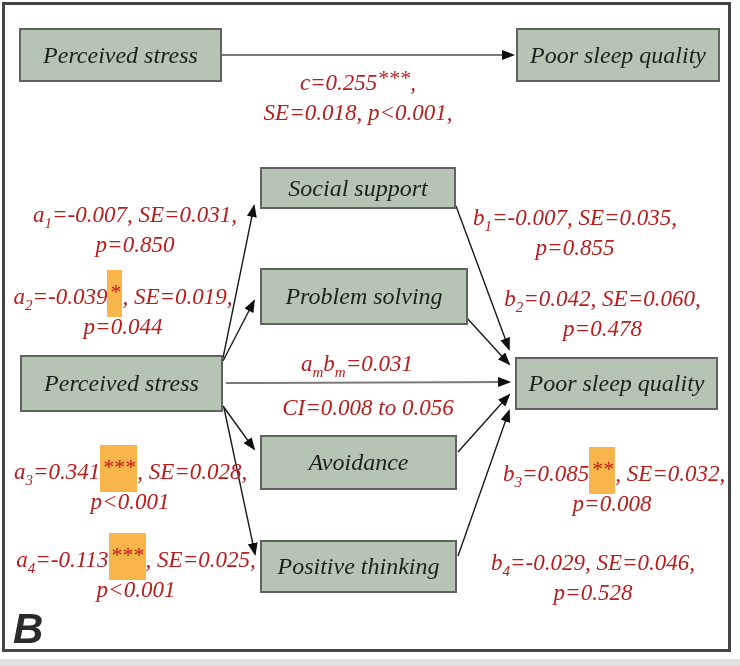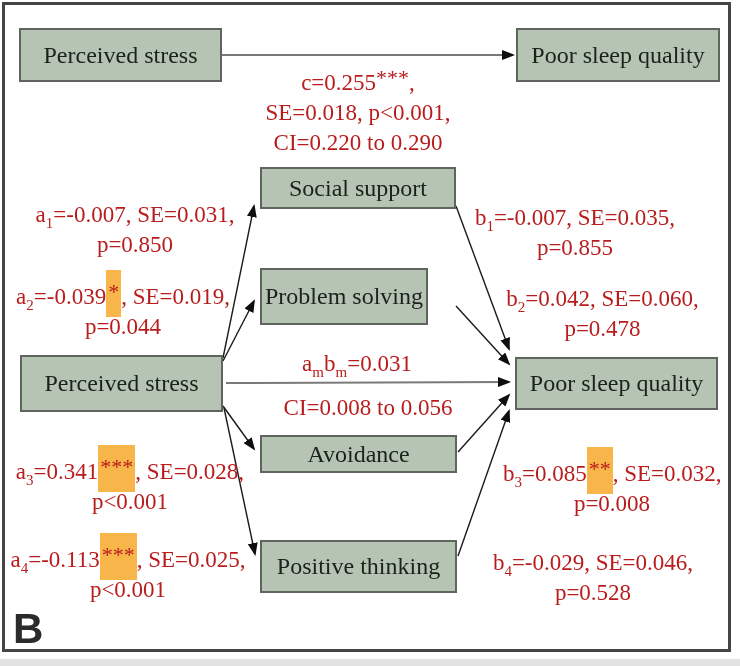--- a/index.html
+++ b/index.html
@@ -1,18 +1,18 @@
 <!DOCTYPE html>
 <html style="--box-fill: #b6c4b4; --box-border: #5f655e; --highlight: #f7b54a;"><head>
 <meta charset="utf-8">
 <style>
   html,body{margin:0;padding:0;background:#fff;}
   .stage{
     position:relative;width:740px;height:666px;background:#ffffff;
-    font-family:"Liberation Serif","DejaVu Serif",serif;overflow:hidden;
+    font-family:"Liberation Serif","DejaVu Serif",serif;overflow:hidden;font-style:italic;
   }
   .frame{
     position:absolute;left:2px;top:2px;width:729px;height:650px;
     border:3px solid #454545;box-sizing:border-box;background:transparent;
   }
   .bottom-strip{
     position:absolute;left:0;top:659px;width:740px;height:7px;background:#e2e2e2;
   }
   svg.arrows{position:absolute;left:0;top:0;width:740px;height:666px;}
   .box{
@@ -66,36 +66,35 @@
   <div class="box" style="left:19px;top:28px;width:203px;height:54px;">
     <span>Perceived stress</span>
   </div>
   <div class="box" style="left:516px;top:28px;width:204px;height:54px;">
     <span>Poor sleep quality</span>
   </div>
 
   <div class="stat" style="left:238px;top:68px;width:240px;">
     <div><span>c=0.255</span><span class="star">***</span><span>,</span></div>
     <div>SE=0.018, p&lt;0.001,</div>
-    <div>CI=0.220 to 0.290</div>
   </div>
 
   <div class="box" style="left:20px;top:355px;width:203px;height:57px;">
     <span>Perceived stress</span>
   </div>
   <div class="box" style="left:515px;top:357px;width:203px;height:53px;">
     <span>Poor sleep quality</span>
   </div>
   <div class="box" style="left:260px;top:167px;width:196px;height:42px;">
     <span>Social support</span>
   </div>
-  <div class="box" style="left:260px;top:268px;width:168px;height:57px;">
+  <div class="box" style="left:260px;top:268px;width:208px;height:57px;">
     <span>Problem solving</span>
   </div>
-  <div class="box" style="left:260px;top:435px;width:197px;height:38px;justify-content:center;">
+  <div class="box" style="left:260px;top:435px;width:197px;height:55px;justify-content:center;">
     <span>Avoidance</span>
   </div>
   <div class="box" style="left:260px;top:540px;width:197px;height:53px;">
     <span>Positive thinking</span>
   </div>
 
   <div class="stat" style="left:297px;top:349px;width:120px;">
     <span>a</span><span class="sub">m</span><span>b</span><span class="sub">m</span><span>=0.031</span>
   </div>
   <div class="stat" style="left:278px;top:393px;width:180px;">CI=0.008 to 0.056</div>
@@ -105,21 +104,21 @@
     <div>p=0.850</div>
   </div>
   <div class="stat" style="left:12px;top:282px;width:222px;">
     <div><span>a</span><span class="sub">2</span><span>=-0.039</span><span class="star hl">*</span><span>, SE=0.019,</span></div>
     <div>p=0.044</div>
   </div>
   <div class="stat" style="left:14px;top:457px;width:232px;">
     <div><span>a</span><span class="sub">3</span><span>=0.341</span><span class="star hl">***</span><span>, SE=0.028,</span></div>
     <div>p&lt;0.001</div>
   </div>
-  <div class="stat" style="left:8px;top:545px;width:240px;">
+  <div class="stat" style="left:16px;top:545px;width:240px;">
     <div><span>a</span><span class="sub">4</span><span>=-0.113</span><span class="star hl">***</span><span>, SE=0.025,</span></div>
     <div>p&lt;0.001</div>
   </div>
 
   <div class="stat" style="left:465px;top:203px;width:220px;">
     <div><span>b</span><span class="sub">1</span><span>=-0.007, SE=0.035,</span></div>
     <div>p=0.855</div>
   </div>
   <div class="stat" style="left:495px;top:284px;width:215px;">
     <div><span>b</span><span class="sub">2</span><span>=0.042, SE=0.060,</span></div>

